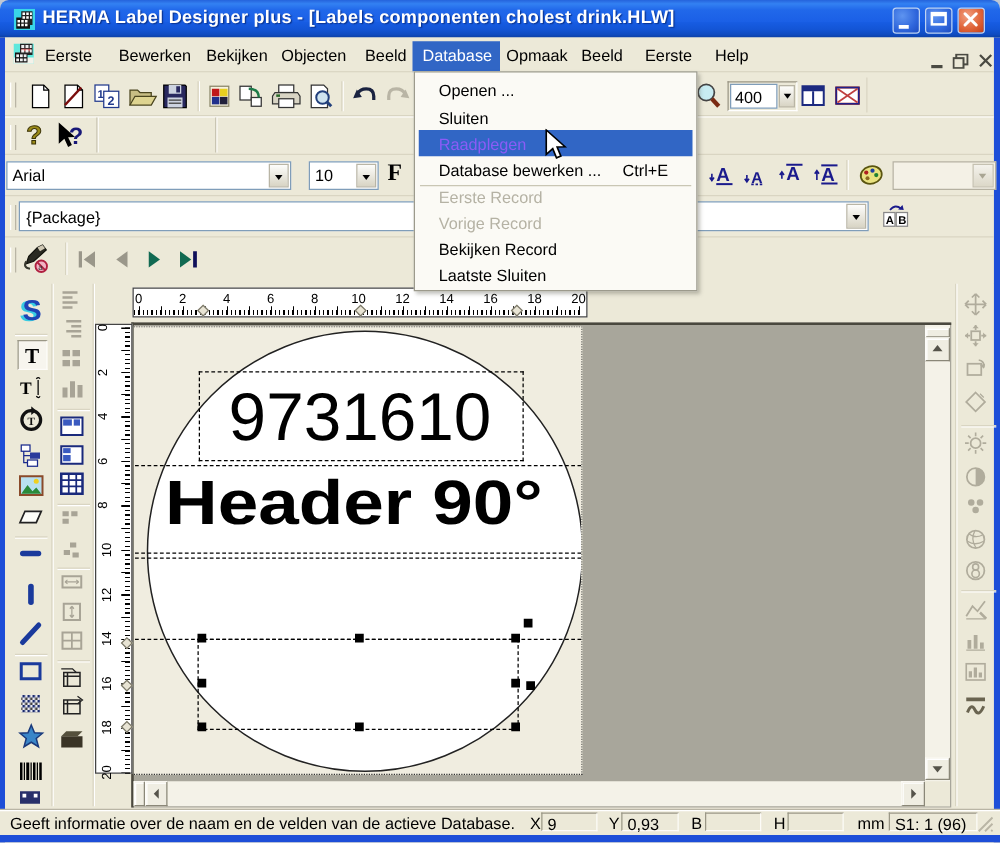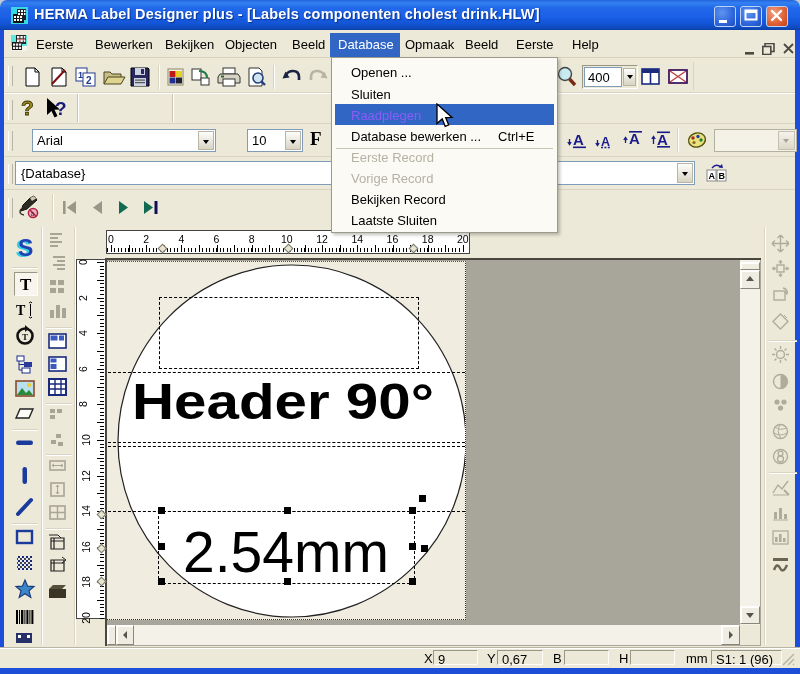--- a/index.html
+++ b/index.html
@@ -234,21 +234,21 @@
       </svg></div>
 
  <div class="abs tb" style="left:14px;top:38px"><svg width="22" height="24" viewBox="0 0 22 24">
         <text x="3" y="19" font-size="21" font-weight="bold" fill="#9a8a18" stroke="#3a3206" stroke-width=".8">?</text>
       </svg></div>
  <div class="abs tb" style="left:38px;top:38px"><svg width="30" height="25" viewBox="0 0 30 25">
         <text x="13" y="19" font-size="19" font-weight="bold" fill="#181878">?</text>
         <path d="M5 2 L5 19 L9.5 15 L12.5 21.5 L15.5 20 L12.5 13.8 L18 13.5 Z" fill="#000"></path>
       </svg></div>
 
- <div class="abs combo" style="left:28px;top:71px;width:184px;height:23px">
+ <div class="abs combo" style="left:1px;top:71px;width:228px;height:23px">
       <span class="ctext abs" style="left:4px;top:3px">Arial</span>
       <div class="cbtn">
         <div class="arr-d" style="position:absolute;left:3.5px;top:8px"></div>
       </div>
     </div>
  <div class="abs combo" style="left:243px;top:71px;width:56px;height:23px">
       <span class="ctext abs" style="left:4px;top:3px">10</span>
       <div class="cbtn">
         <div class="arr-d" style="position:absolute;left:3.5px;top:8px"></div>
       </div>
@@ -283,21 +283,21 @@
         <circle cx="15" cy="11" r="1.7" fill="#208030"></circle>
         <circle cx="8" cy="13.5" r="1.6" fill="#8a6a20"></circle>
       </svg></div>
  <div class="abs" style="left:710px;top:71px;width:83px;height:23px;border:1px solid #b5b1a1;box-sizing:border-box;background:#f4f1e6">
    <div class="abs" style="right:1px;top:1px;width:17px;height:19px;background:linear-gradient(180deg,#f4f2ec,#dcd8c8);border:1px solid #c5c1b1;box-sizing:border-box">
         <div class="arr-d" style="position:absolute;left:4px;top:7px;border-top-color:#a9a593"></div>
       </div>
  </div>
 
  <div class="abs combo" style="left:11px;top:103px;width:680px;height:24px">
-      <span class="ctext abs" style="left:5px;top:4px">{Database}</span>
+      <span class="ctext abs" style="left:5px;top:4px">{Package}</span>
       <div class="cbtn">
         <div class="arr-d" style="position:absolute;left:3.5px;top:8px"></div>
       </div>
     </div>
  <div class="abs tb" style="left:700px;top:104px"><svg width="26" height="22" viewBox="0 0 26 22">
         <path d="M8 6 q4 -5 9 -1" fill="none" stroke="#1a1a8c" stroke-width="1.4"></path>
         <path d="M18 2 l1 4 -4.5 -.5 z" fill="#1a1a8c"></path>
         <rect x="3" y="8" width="9" height="11" fill="#fff" stroke="#888"></rect>
         <text x="4.5" y="17" font-size="9" font-weight="bold" fill="#000">A</text>
         <rect x="13" y="8" width="9" height="11" fill="#fff" stroke="#888"></rect>
@@ -495,22 +495,22 @@
  <div class="abs" id="page" style="left:103px;top:34px;width:358px;height:357px;background:#F0EDE0;border-right:1px dotted #333;border-bottom:1px dotted #333;border-top:1px dotted #555;box-sizing:content-box;overflow:hidden">
   <svg class="abs" style="left:0;top:0" width="358" height="357">
         <ellipse cx="185" cy="179" rx="174" ry="176" fill="#fff" stroke="#222" stroke-width="1.2"></ellipse>
       </svg>
   <div class="abs" style="left:52px;top:35px;width:258px;height:70px;border:1px dashed #000"></div>
   <div class="abs" style="left:1px;top:110px;width:357px;height:1px;border-top:1px dashed #000"></div>
   <div class="abs" style="left:1px;top:180px;width:357px;height:1px;border-top:1px dashed #000"></div>
   <div class="abs" style="left:1px;top:184px;width:357px;height:1px;border-top:1px dashed #000"></div>
   <div class="abs" style="left:1px;top:249px;width:357px;height:1px;border-top:1px dashed #000"></div>
   <div class="abs" style="left:51px;top:249px;width:255px;height:71px;border:1px dashed #000"></div>
+  <div class="ltext" id="t1" style="font-size: 54px; left: 75.8828px; top: 41.2336px;">9731610</div>
   <div class="ltext" id="t2" style="font-size: 50px; font-weight: bold; transform: scaleX(1.166); transform-origin: left center; left: 24.9757px; top: 110.92px;">Header 90°</div>
-  <div class="ltext" id="t4" style="font-size: 57px; left: 76.0469px; top: 257.469px;">2.54mm</div>
  </div>
 
  <div id="handles">
       <div class="handle" style="left:154px;top:280px"></div>
       <div class="handle" style="left:280px;top:280px"></div>
       <div class="handle" style="left:405px;top:280px"></div>
       <div class="handle" style="left:154px;top:315.5px"></div>
       <div class="handle" style="left:405px;top:315.5px"></div>
       <div class="handle" style="left:154px;top:351px"></div>
       <div class="handle" style="left:280px;top:351px"></div>
@@ -646,27 +646,28 @@
           <path d="M4 16 q3 -8 6 -2 q3 6 7 -3" fill="none" stroke="#6a6450" stroke-width="2.4"></path>
           <rect x="3" y="4" width="15" height="3" fill="#6a6450"></rect>
         </svg></div>
       <div class="abs" style="left:765px;top:113px;width:28px;height:1px;background:#d9d5c2;box-shadow:0 1px 0 #fff"></div>
       <div class="abs" style="left:765px;top:245px;width:28px;height:1px;background:#d9d5c2;box-shadow:0 1px 0 #fff"></div>
     </div>
 </div>
 
 <div class="abs" id="statusbar" style="left:0px;top:648px;width:800px;height:20px;background:#ECE9D8;font-size:13px">
  <div class="abs" style="left:0;top:0;width:800px;height:1px;background:#fff;box-shadow:0 -1px 0 #b9b5a5"></div>
+ <span class="abs" style="left:8px;top:3px">Geeft informatie over de naam en de velden van de actieve Database.</span>
  <span class="abs" style="left:424px;top:3px">X</span>
  <div class="abs sfield" style="left:433px;top:2px;width:45px;height:15px">
       <span>9</span>
     </div>
  <span class="abs" style="left:487px;top:3px">Y</span>
  <div class="abs sfield" style="left:497px;top:2px;width:46px;height:15px">
-      <span>0,67</span>
+      <span>0,93</span>
     </div>
  <span class="abs" style="left:553px;top:3px">B</span>
  <div class="abs sfield" style="left:564px;top:2px;width:45px;height:15px"></div>
  <span class="abs" style="left:619px;top:3px">H</span>
  <div class="abs sfield" style="left:630px;top:2px;width:45px;height:15px"></div>
  <span class="abs" style="left:686px;top:3px">mm</span>
  <div class="abs sfield" style="left:711px;top:2px;width:71px;height:15px">
       <span>S1: 1 (96)</span>
     </div>
  <svg class="abs" style="left:782px;top:5px" width="13" height="13">

